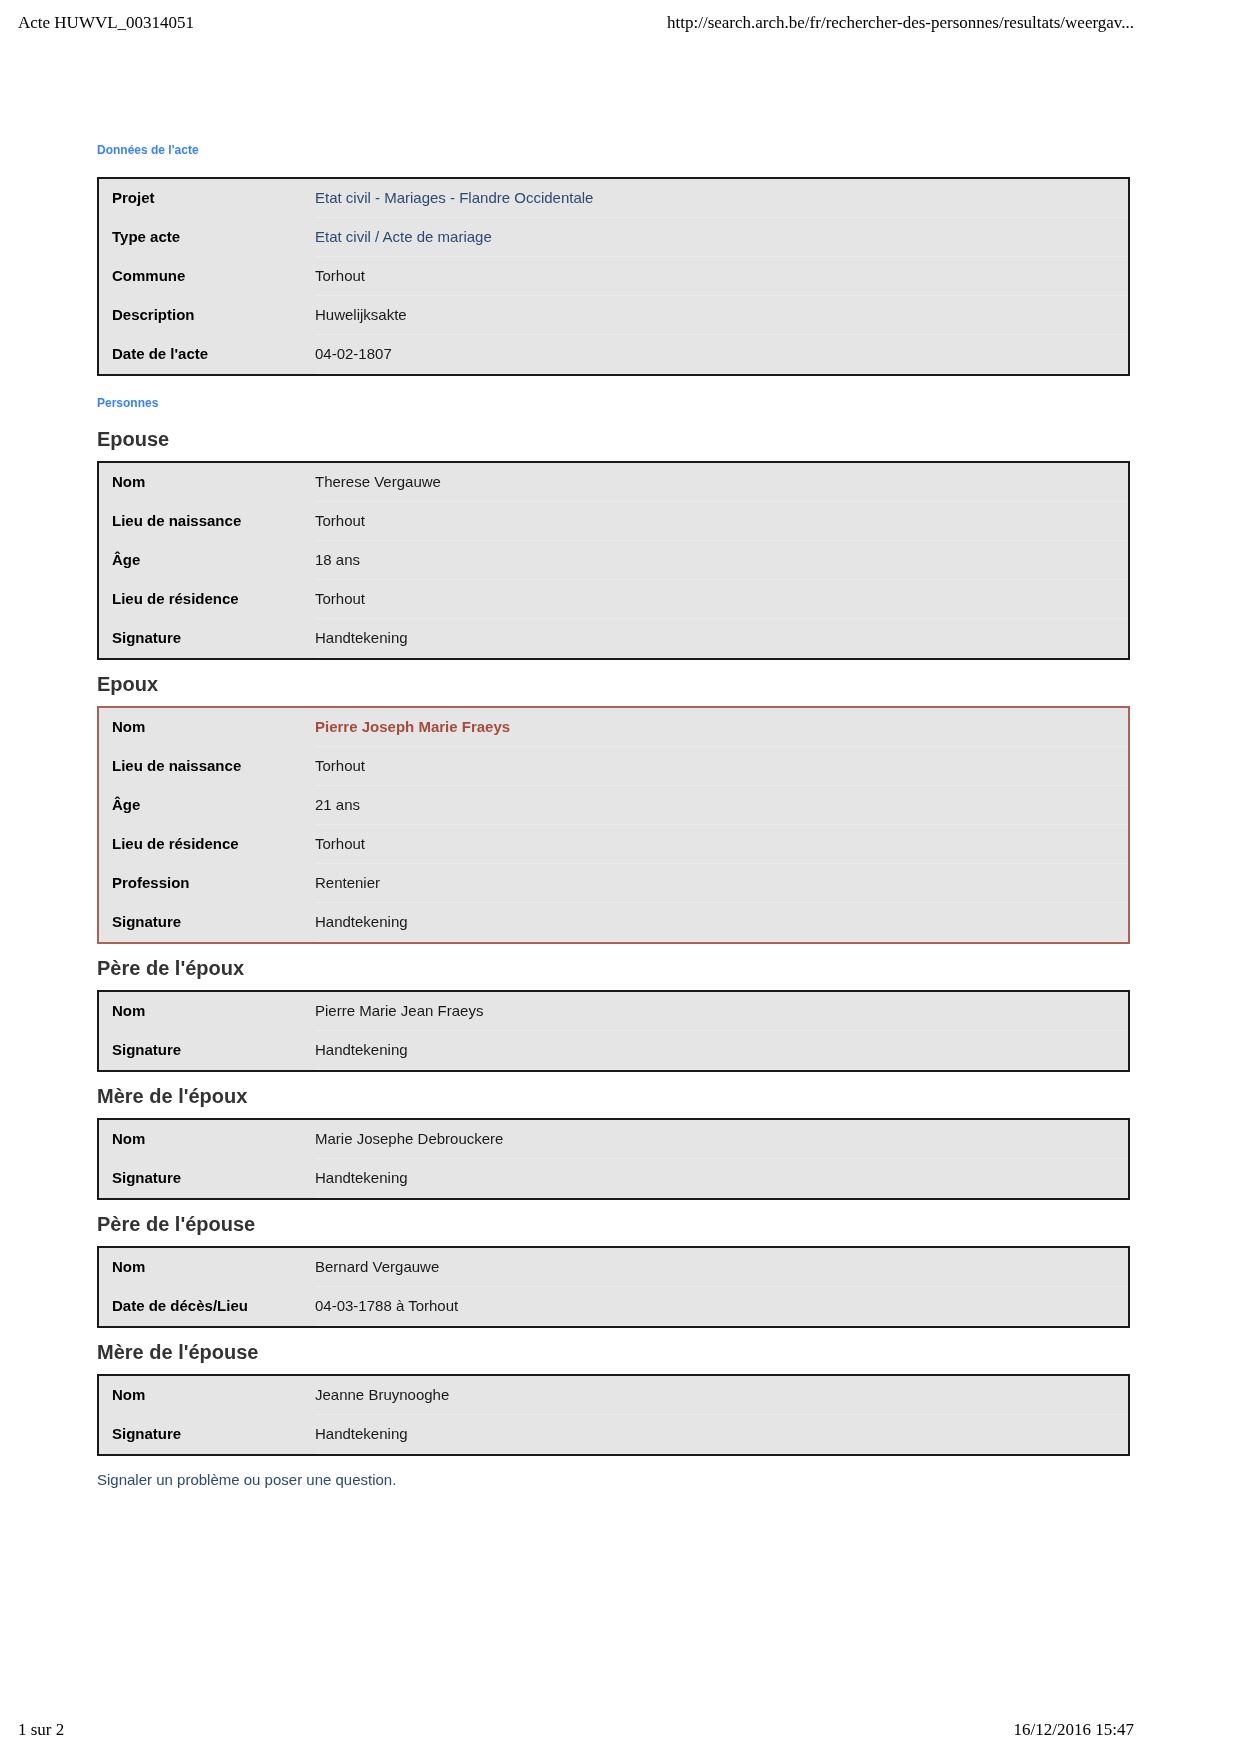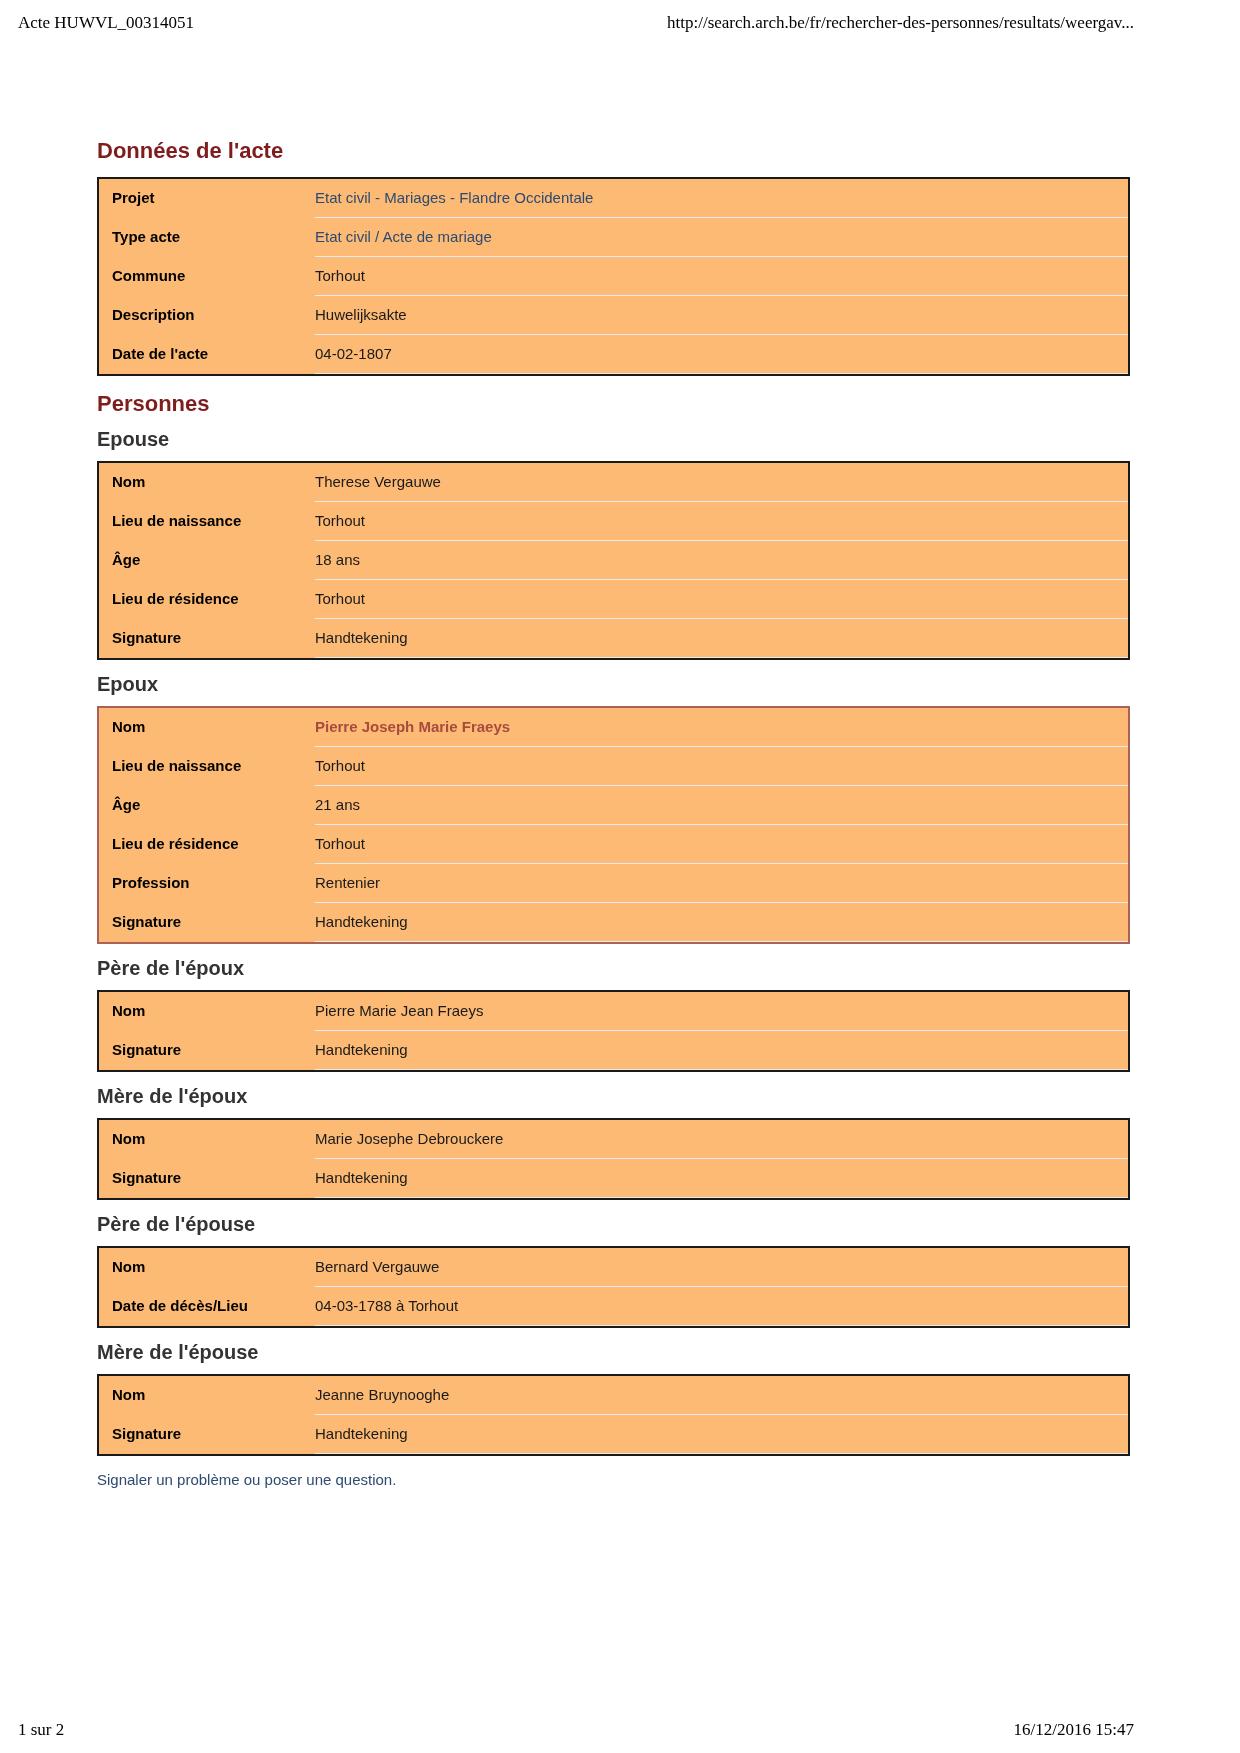--- a/index.html
+++ b/index.html
@@ -31,36 +31,36 @@
 
   
   .content {
     position: absolute;
     left: 97px;
     top: 140px;
     width: 1033px;
   }
   h1.section-heading {
     margin: 0 0 16px 0;
-    font-size: 22px;
+    font-size: 12px;
     line-height: 21px;
     font-weight: bold;
-    color: #7f1d1d;
+    color: #3b82f6;
   }
   h1.section-heading.after-table { margin-top: 17px; }
   h2.sub-heading {
     margin: 0 0 12px 0;
     font-size: 20px;
     line-height: 19px;
     font-weight: bold;
     color: #333333;
   }
   .data-table {
     border: 2px solid #1a1a1a;
-    background: #fdba74;
+    background: #e5e5e5;
     margin-bottom: 15px;
   }
   .data-table.highlighted {
     border-color: #ab6156;
   }
   .row {
     display: flex;
     align-items: stretch;
   }
   .cell-label {

